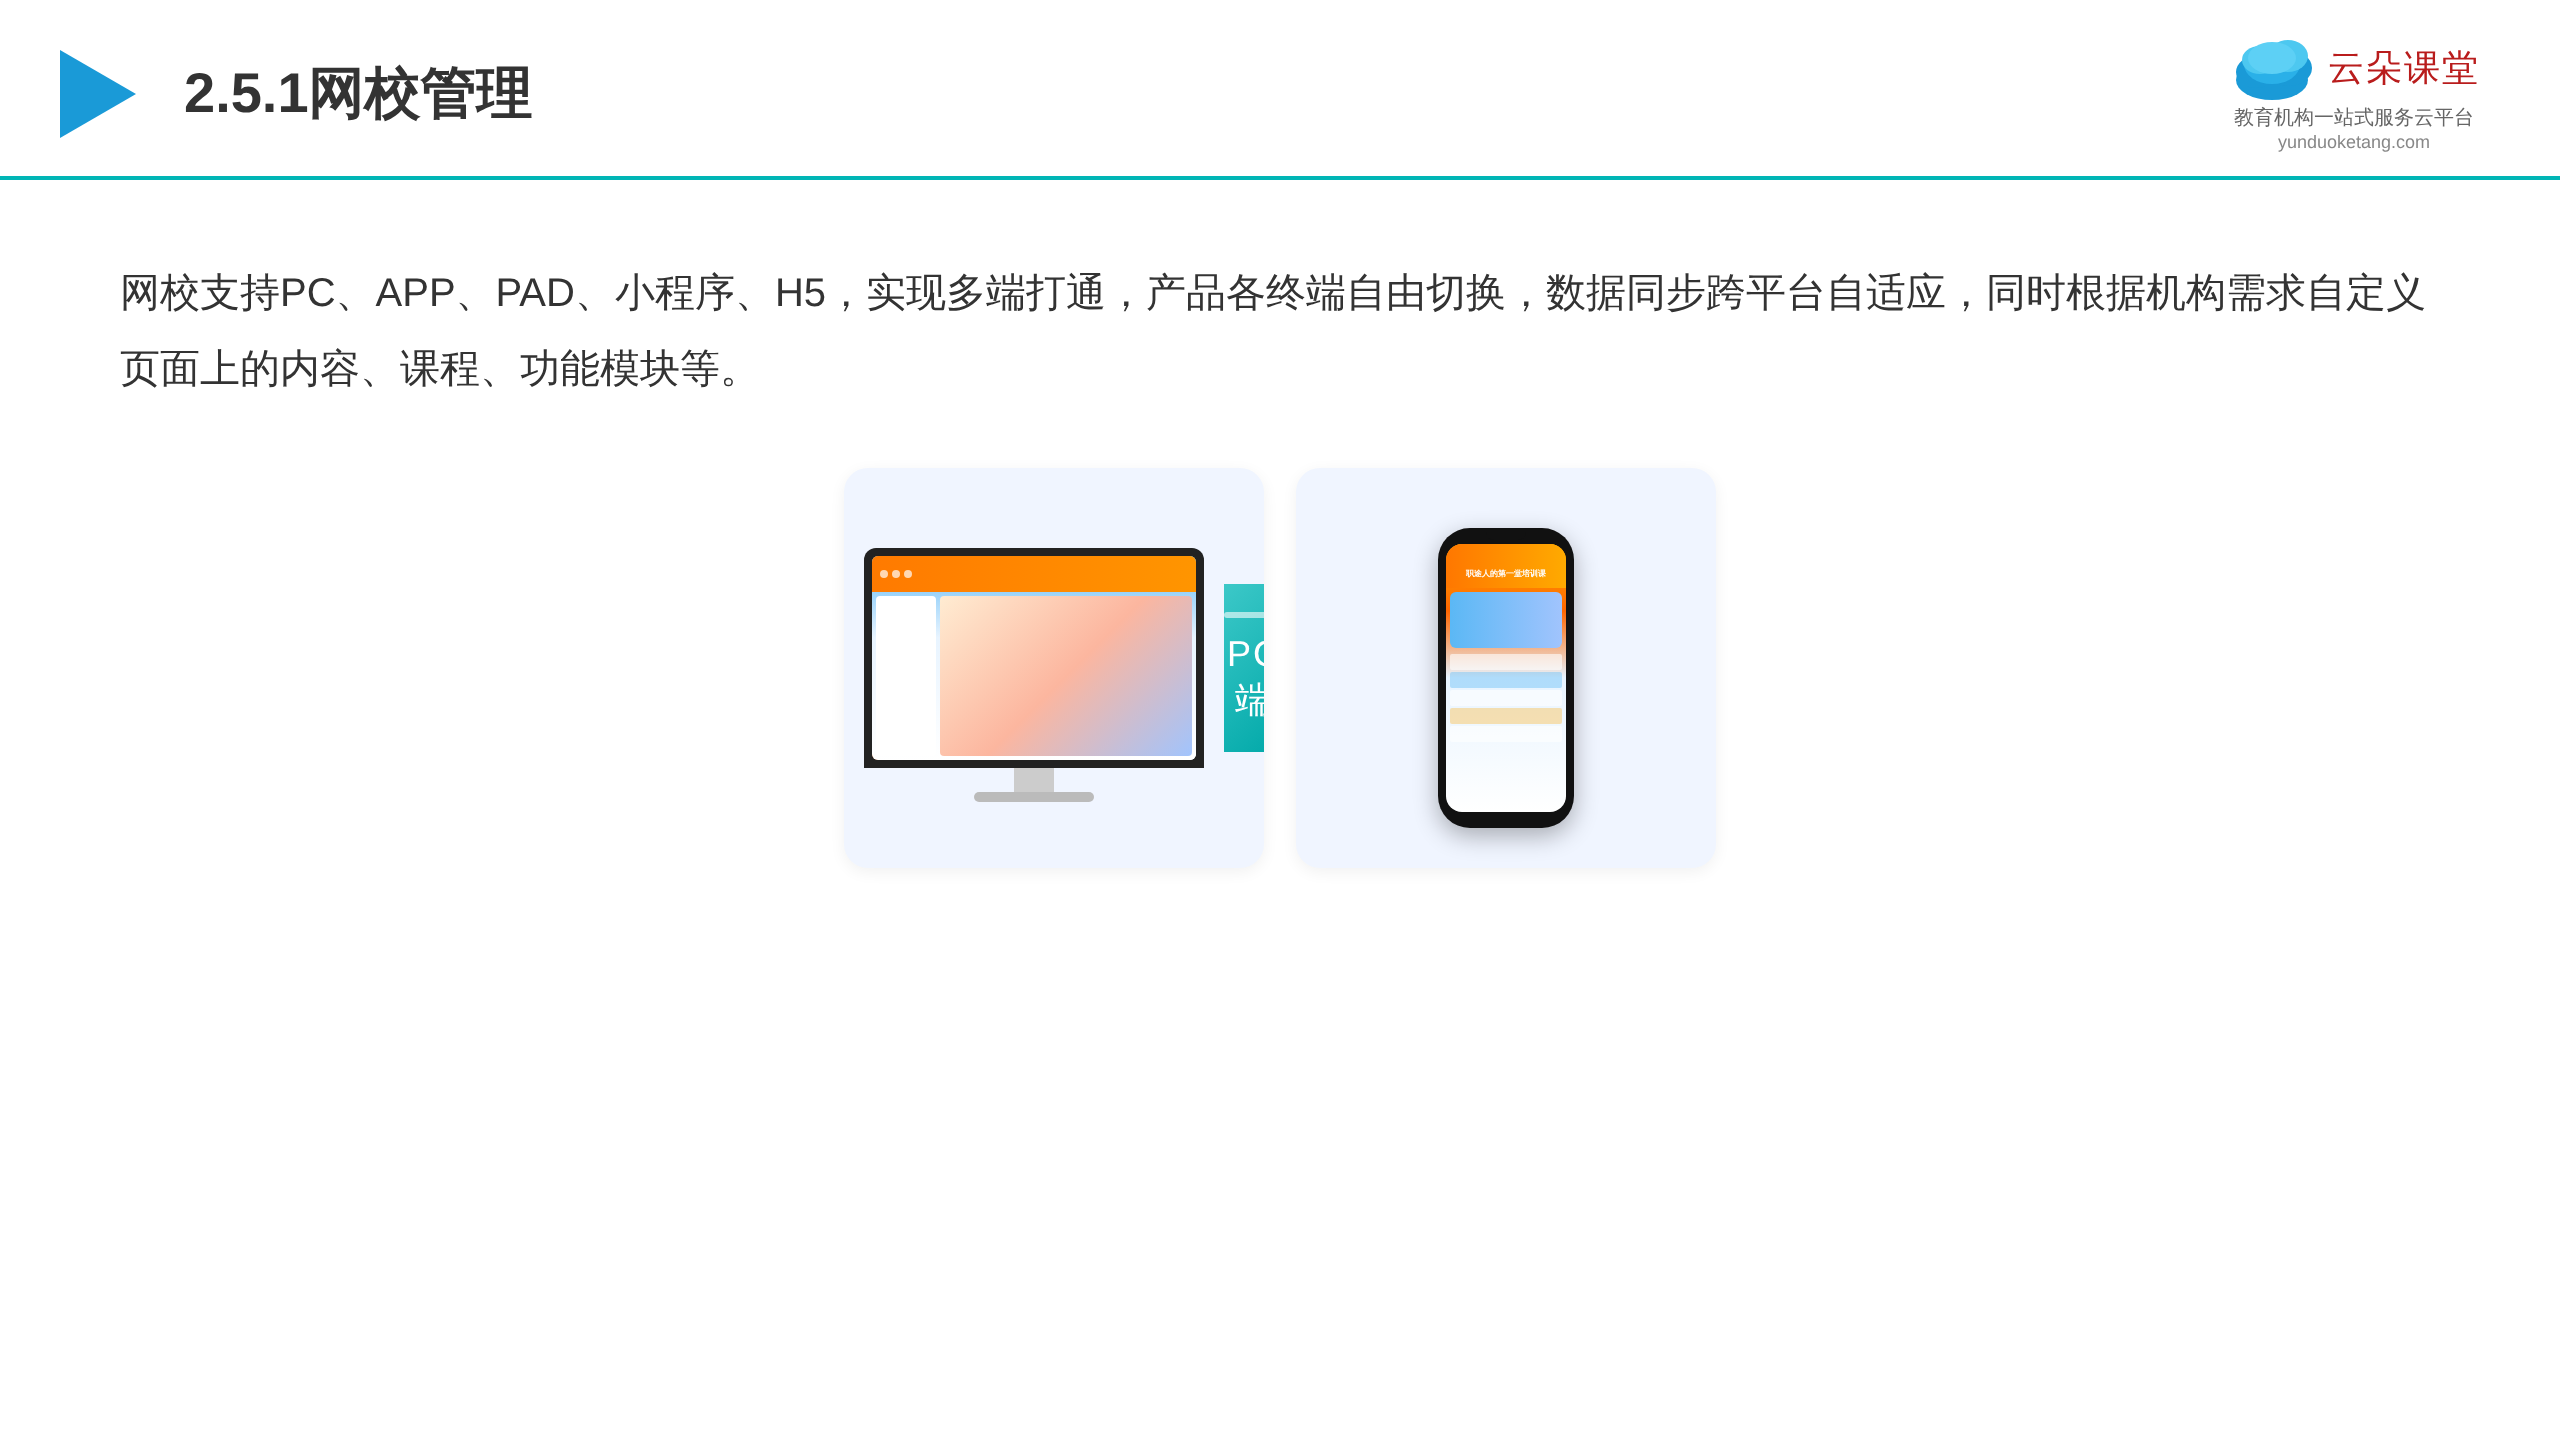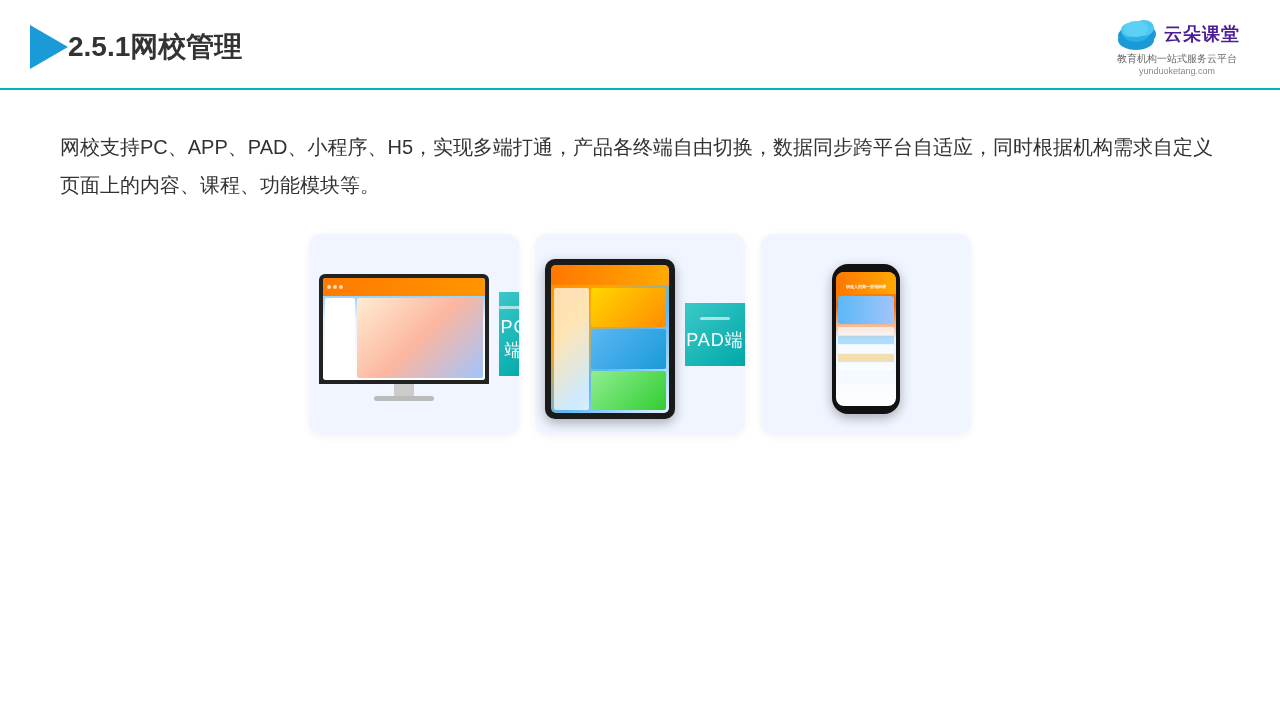--- a/index.html
+++ b/index.html
@@ -16,21 +16,21 @@
     .header {
       display: flex;
       align-items: center;
       justify-content: space-between;
       padding: 18px 40px 12px 30px;
       border-bottom: 2px solid #00b5b5;
     }
     .header-left {
       display: flex;
       align-items: center;
-      gap: 0;
+      gap: 24px;
     }
     .play-icon {
       width: 0;
       height: 0;
       border-top: 22px solid transparent;
       border-bottom: 22px solid transparent;
       border-left: 38px solid #1a9ad7;
     }
     .header-title {
       font-size: 28px;
@@ -42,22 +42,22 @@
       flex-direction: column;
       align-items: center;
     }
     .logo-cloud {
       display: flex;
       align-items: center;
       gap: 6px;
     }
     .logo-text {
       font-size: 18px;
-      color: #4c1d95;
-      font-weight: bold;
+      color: #b91c1c;
+      font-weight: normal;
       letter-spacing: 1px;
     }
     .logo-sub {
       font-size: 10px;
       color: #666;
       margin-top: 2px;
       text-align: center;
     }
     .logo-url {
       font-size: 9px;
@@ -370,43 +370,20 @@
         </div>
       </div>
     </div>
     <div class="card-label">
       <div class="card-label-top"></div>
       <span>PC端</span>
     </div>
   </div>
 
 
-  <div class="card">
-    <div class="card-image-area">
-      <div class="tablet-mockup">
-        <div class="tablet-screen">
-          <div class="tablet-content">
-            <div class="tablet-top-bar"></div>
-            <div class="tablet-body">
-              <div class="tablet-left"></div>
-              <div class="tablet-right">
-                <div class="tablet-card"></div>
-                <div class="tablet-card"></div>
-                <div class="tablet-card"></div>
-              </div>
-            </div>
-          </div>
-        </div>
-      </div>
-    </div>
-    <div class="card-label">
-      <div class="card-label-top"></div>
-      <span>PAD端</span>
-    </div>
-  </div>
 
   <div class="card">
     <div class="card-image-area">
       <div class="phone-mockup" style="width:68px; height:150px; border-radius:16px;">
         <div class="phone-notch"></div>
         <div class="phone-screen">
           <div class="phone-screen-content">
             <div class="phone-header">
               <span class="phone-header-text">职途人的第一堂培训课</span>
             </div>

